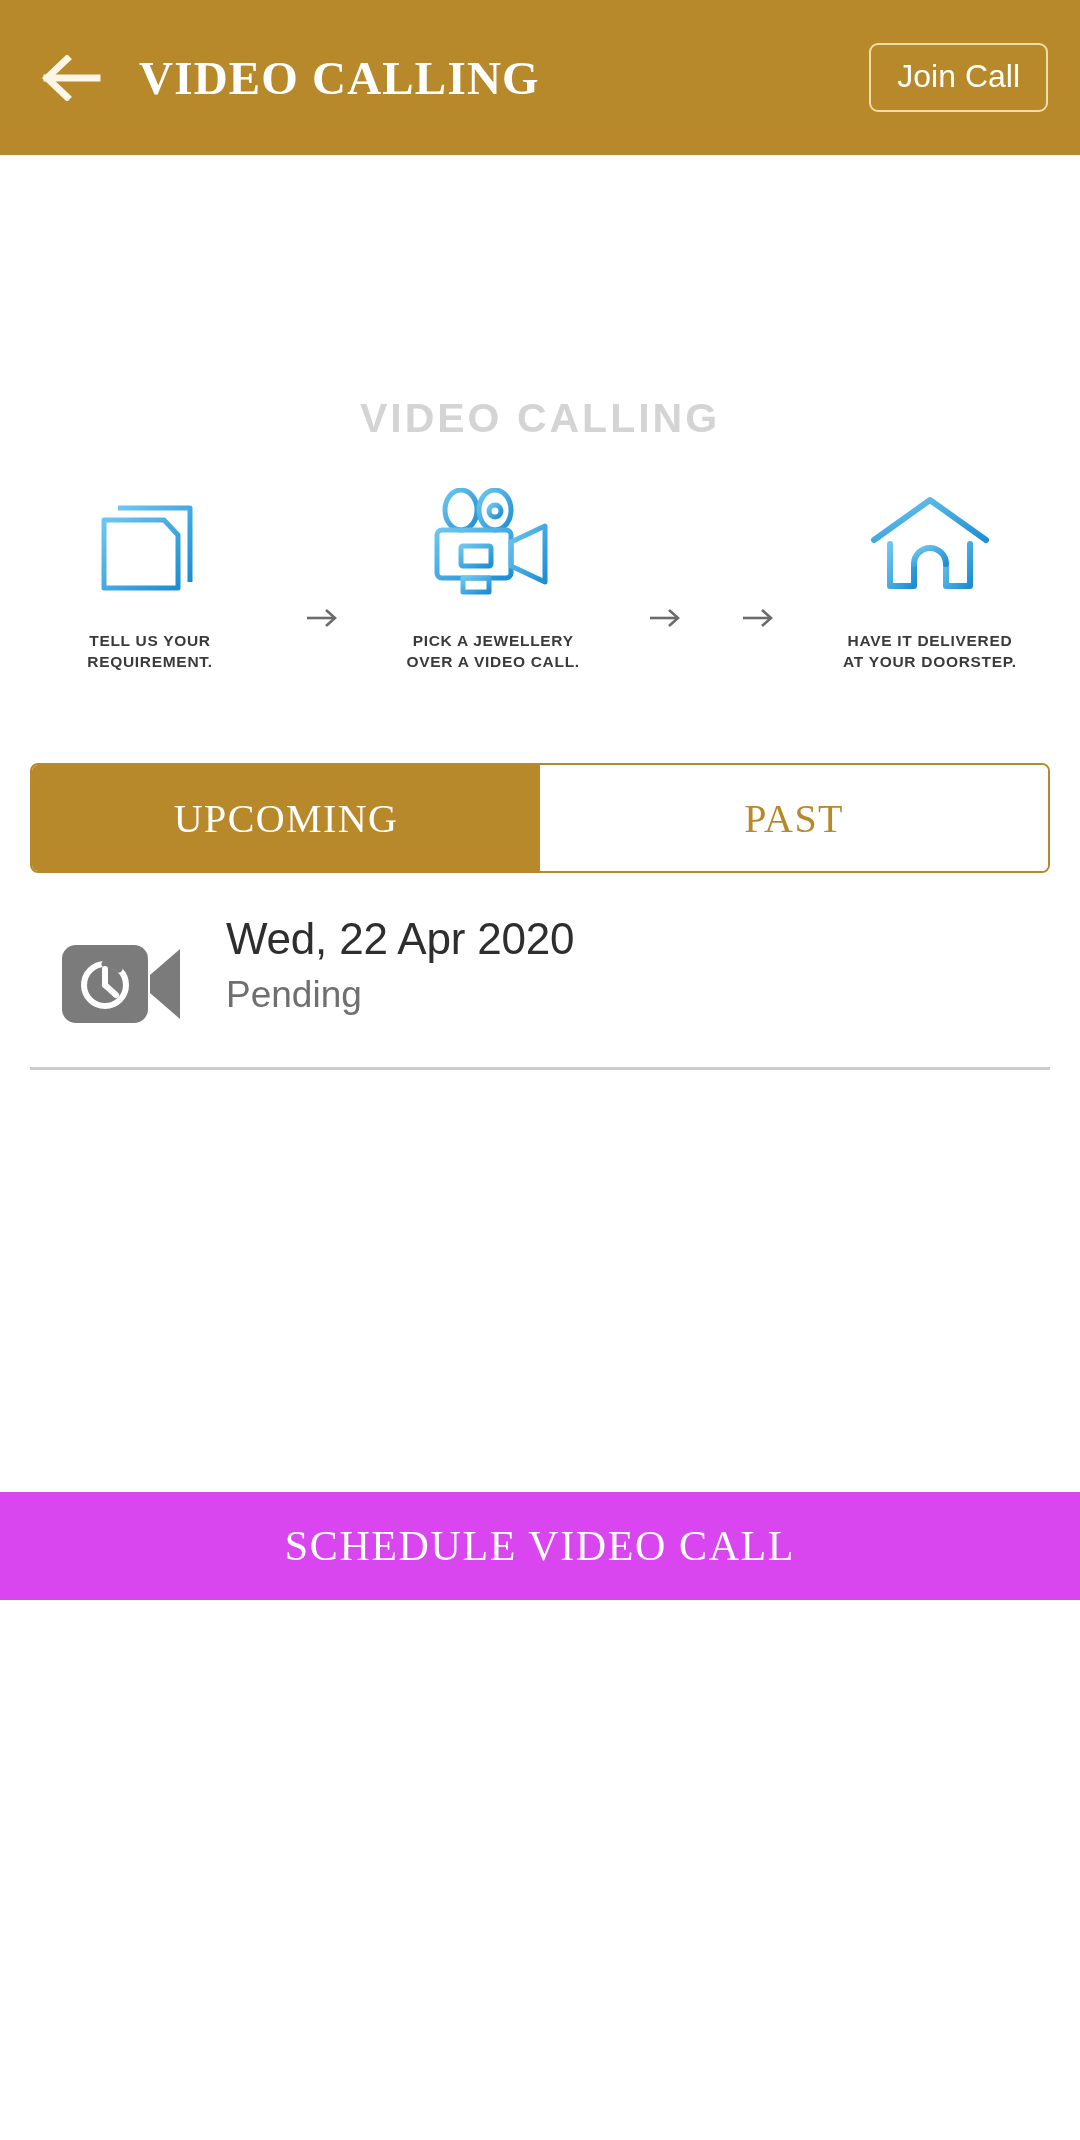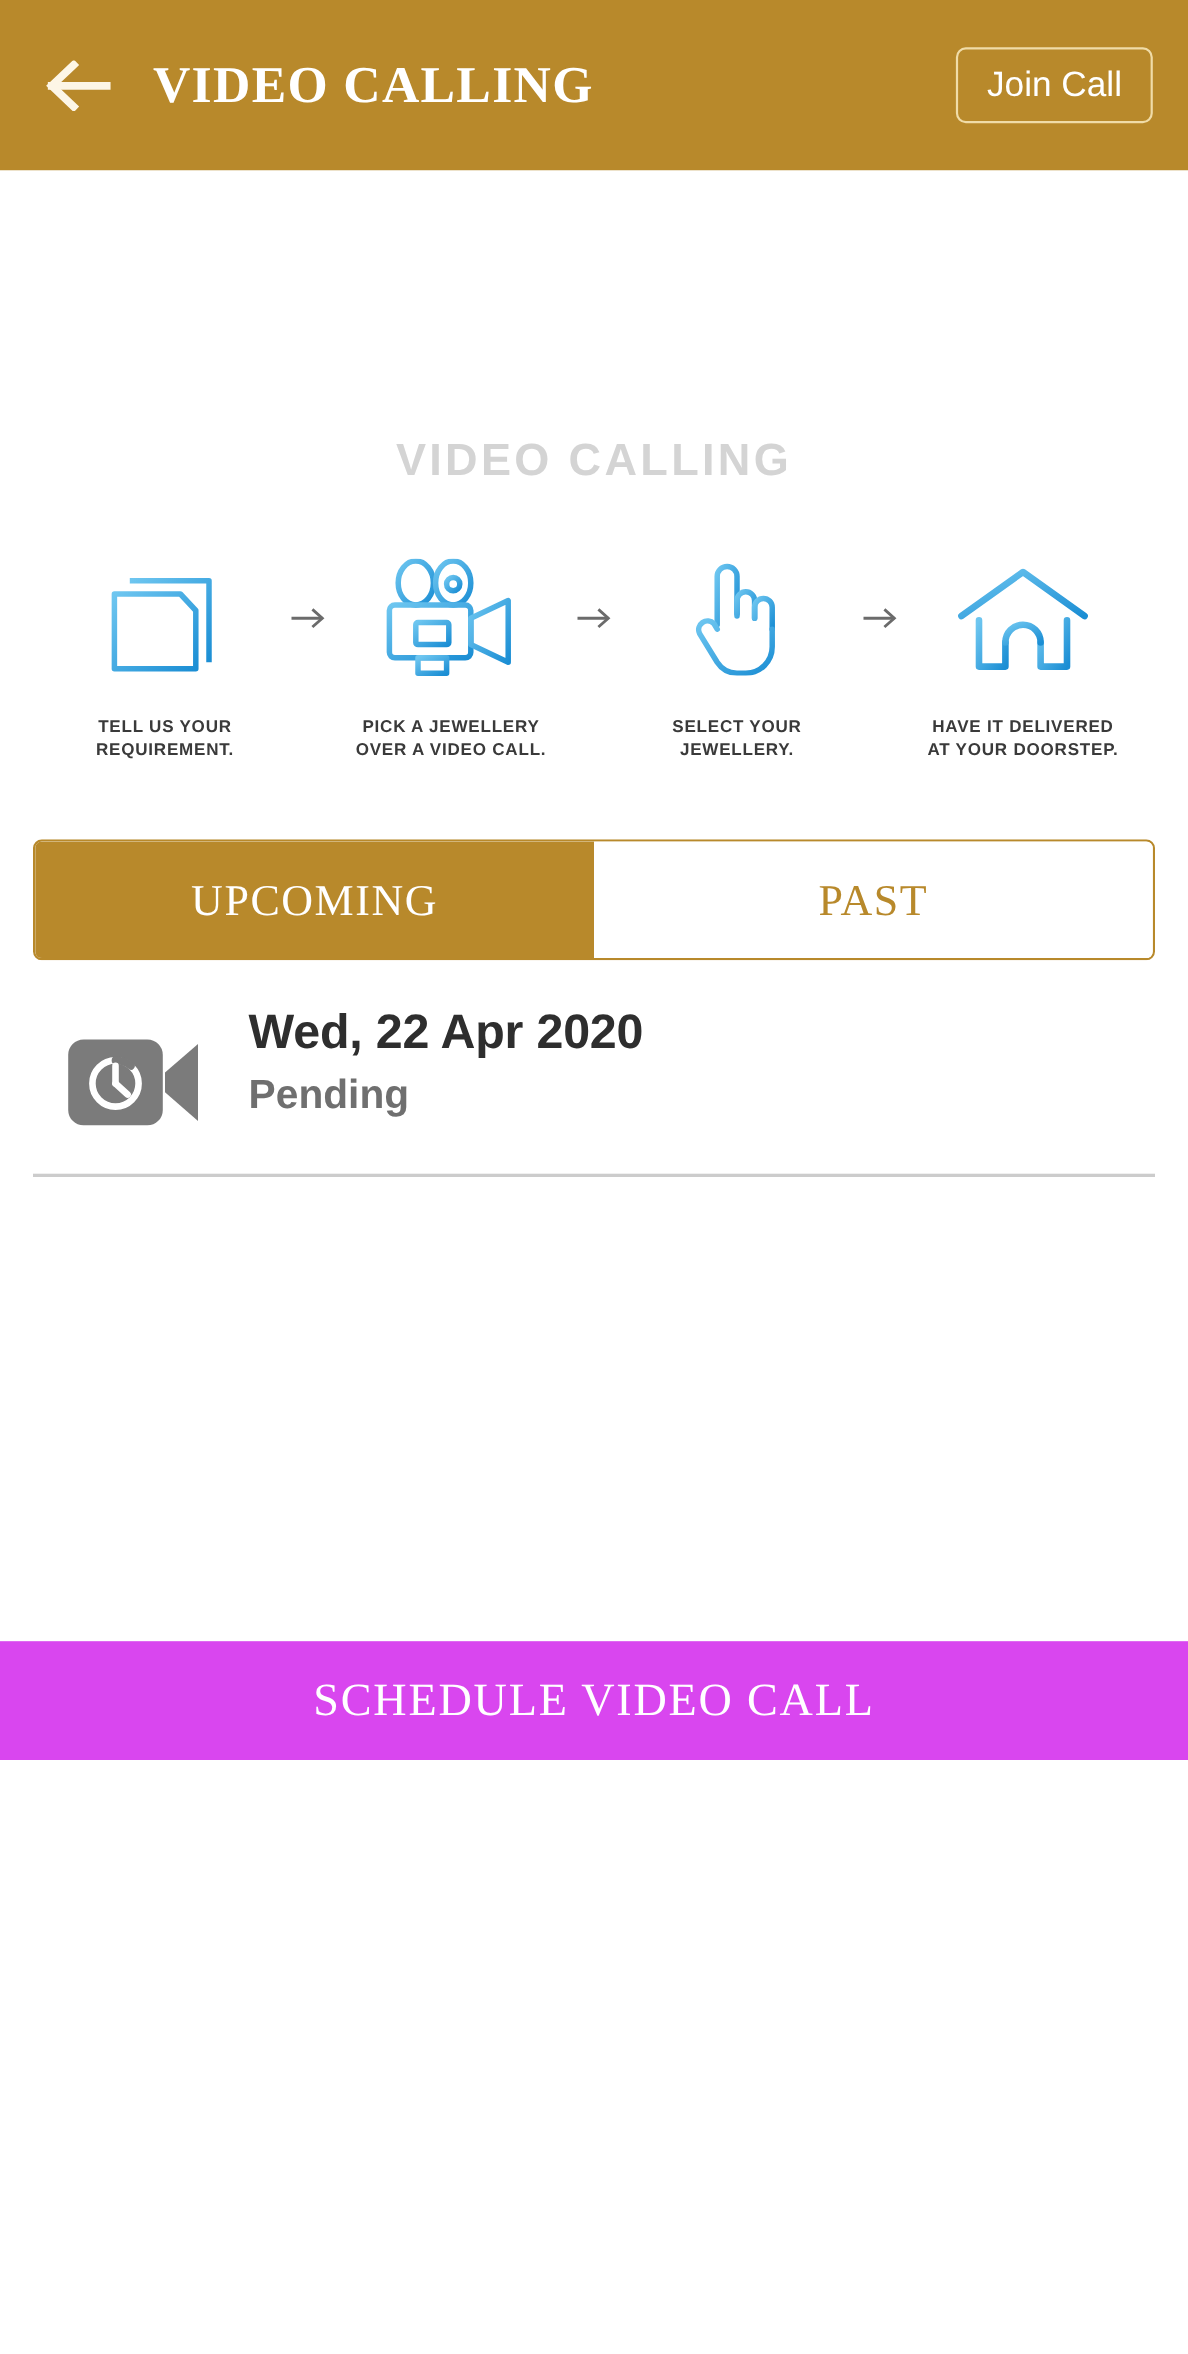--- a/index.html
+++ b/index.html
@@ -77,25 +77,25 @@
     width: 1080px;
     text-align: center;
     color: #d4d4d4;
     font-family: "Liberation Sans", sans-serif;
     font-size: 41px;
     font-weight: 700;
     letter-spacing: 3px;
   }
   .steps {
     position: absolute;
-    top: 352px;
+    top: 332px;
     left: 50px;
     width: 980px;
     display: flex;
-    align-items: flex-start;
+    align-items: flex-end;
     justify-content: space-between;
   }
   .step {
     width: 200px;
     display: flex;
     flex-direction: column;
     align-items: center;
   }
   .step-icon {
     height: 110px;
@@ -153,21 +153,20 @@
   
   .list {
     flex: 1 1 auto;
     padding-top: 26px;
     background: #ffffff;
   }
   .list-item {
     display: flex;
     align-items: flex-start;
     padding: 14px 30px 0 60px;
-    font-weight: bold;
   }
   .item-icon {
     width: 160px;
     flex: 0 0 auto;
     padding-top: 22px;
     display: flex;
     justify-content: flex-start;
   }
   .item-text {
     flex: 1 1 auto;
@@ -295,40 +294,20 @@
 
       <div class="step-arrow">
         <svg width="34" height="22" viewBox="0 0 34 22">
           <g stroke="#6b6b6b" stroke-width="2.6" fill="none">
             <line x1="2" y1="11" x2="30" y2="11"></line>
             <polyline points="21,3 30,11 21,19"></polyline>
           </g>
         </svg>
       </div>
 
-      <div class="step">
-        <div class="step-icon">
-          <svg width="96" height="104" viewBox="0 0 96 104">
-            <defs>
-              <linearGradient id="g3" x1="0" y1="0" x2="1" y2="1">
-                <stop offset="0%" stop-color="#6ec6f0"></stop>
-                <stop offset="100%" stop-color="#1b8ed4"></stop>
-              </linearGradient>
-            </defs>
-            <g fill="none" stroke="url(#g3)" stroke-width="5" stroke-linejoin="round" stroke-linecap="round">
-              <path d="M30,58 V14 a9,9 0 0 1 18,0 V48"></path>
-              <path d="M48,50 V36 a8,8 0 0 1 16,0 V52"></path>
-              <path d="M64,52 V42 a8,8 0 0 1 16,0 V62"></path>
-              <path d="M80,62 v16 a24,24 0 0 1 -24,24 h-8 a22,22 0 0 1 -18,-10 L14,66 a8,8 0 0 1 13,-9 l3,5"></path>
-            </g>
-          </svg>
-        </div>
-        <div class="step-label">SELECT YOUR
-JEWELLERY.</div>
-      </div>
 
       <div class="step-arrow">
         <svg width="34" height="22" viewBox="0 0 34 22">
           <g stroke="#6b6b6b" stroke-width="2.6" fill="none">
             <line x1="2" y1="11" x2="30" y2="11"></line>
             <polyline points="21,3 30,11 21,19"></polyline>
           </g>
         </svg>
       </div>
 

